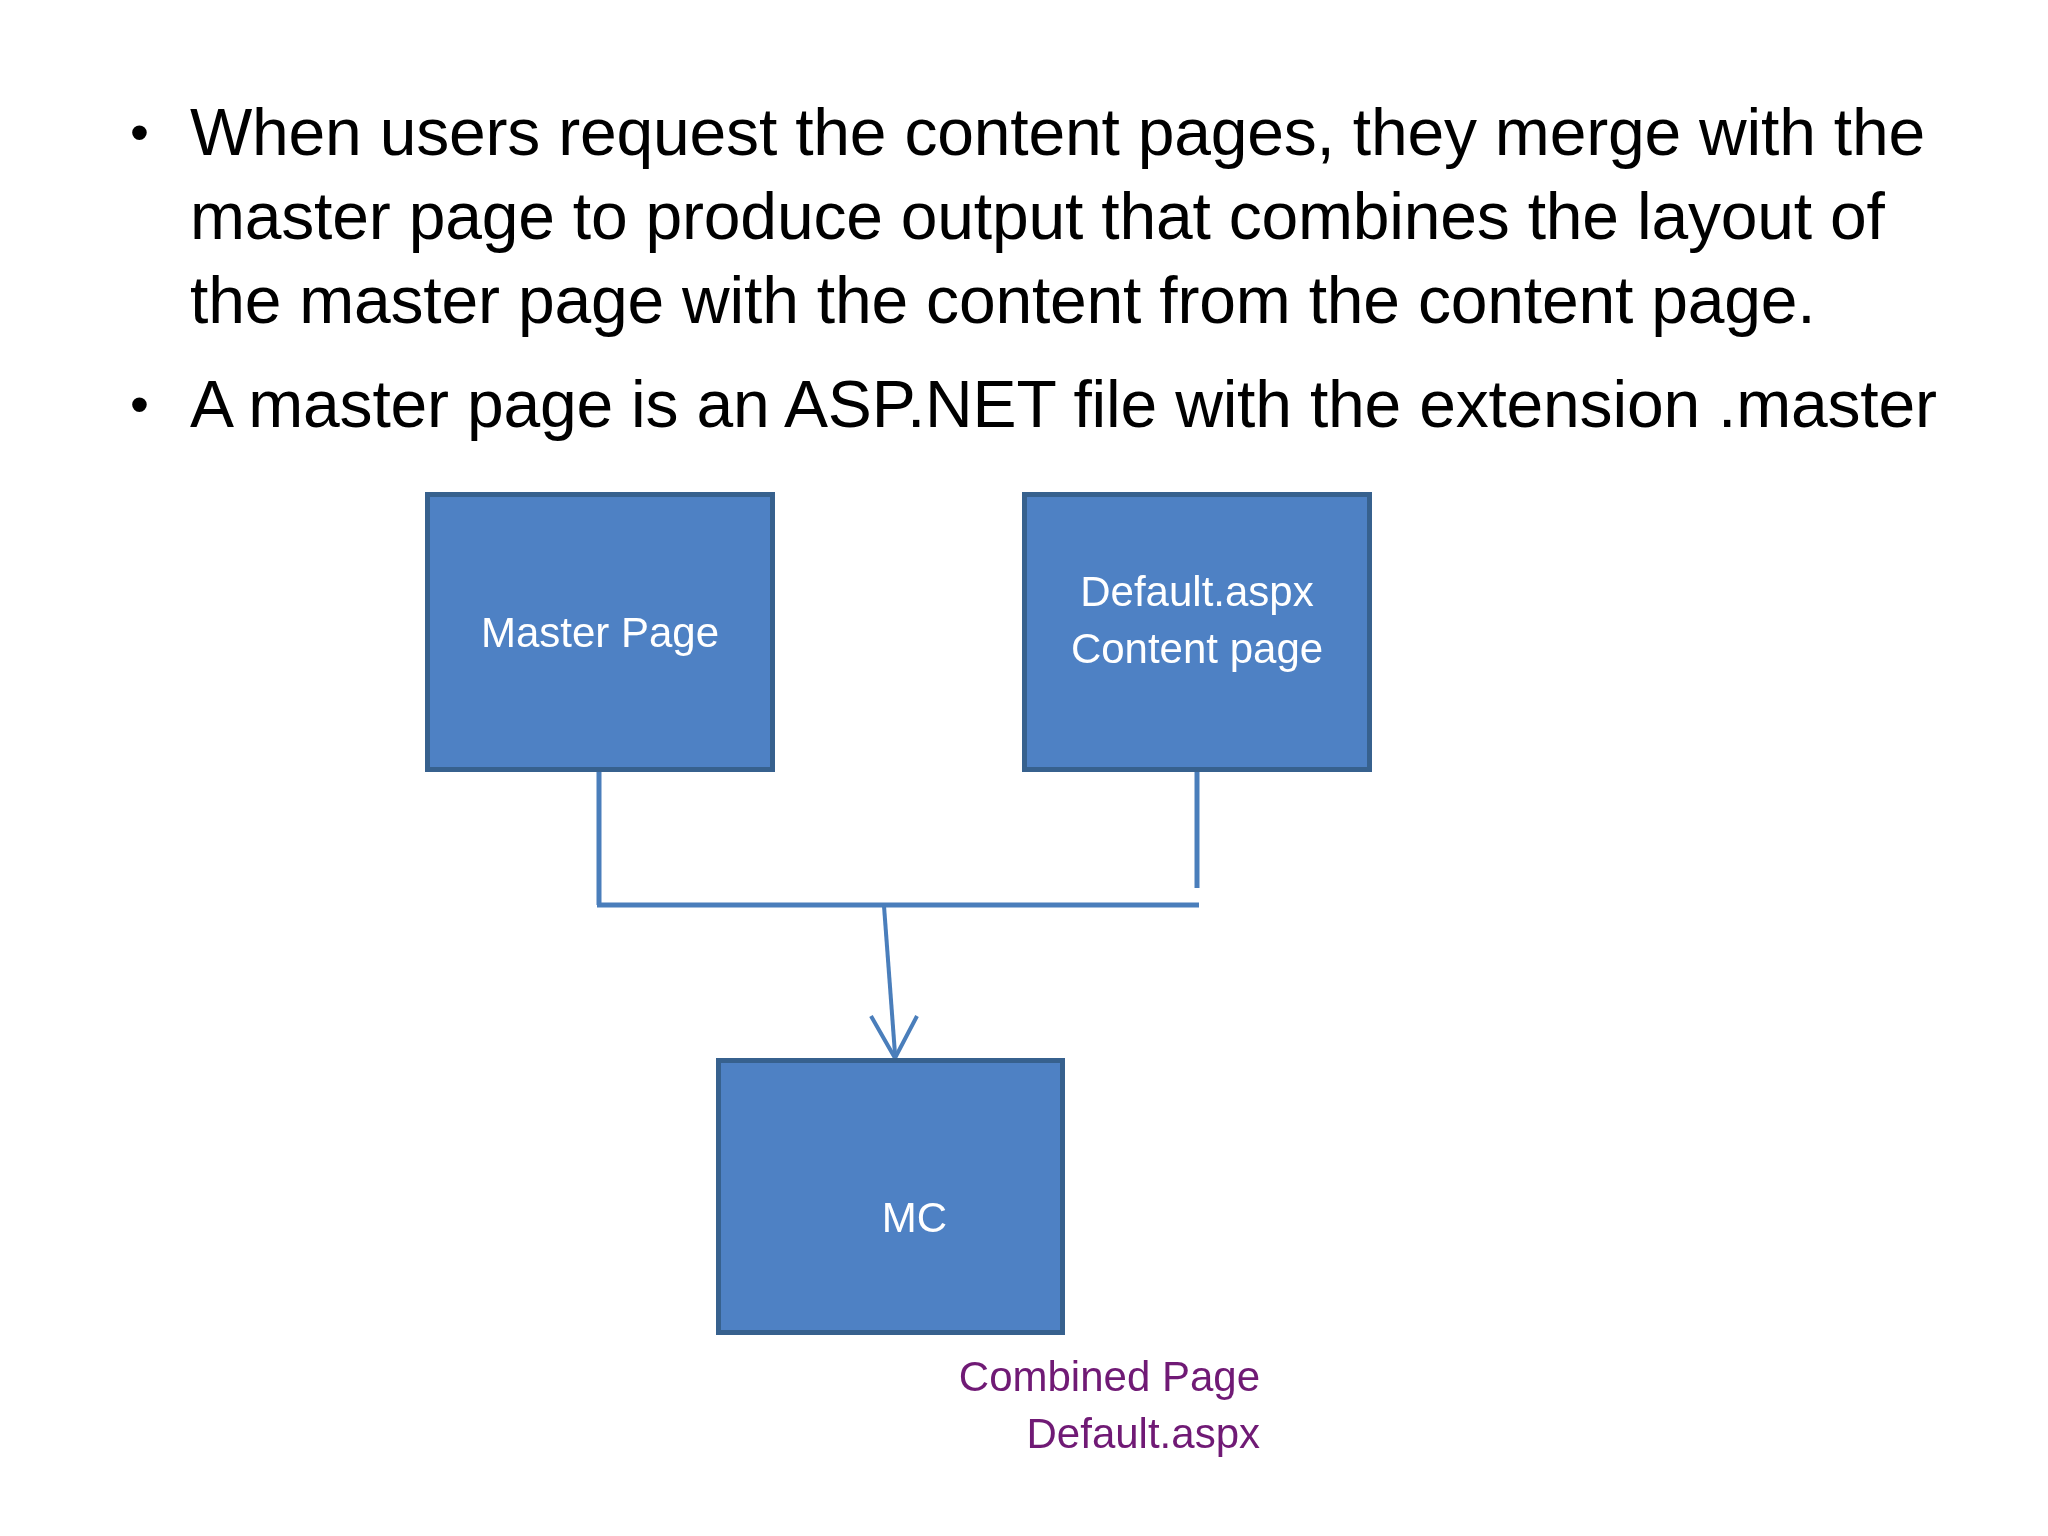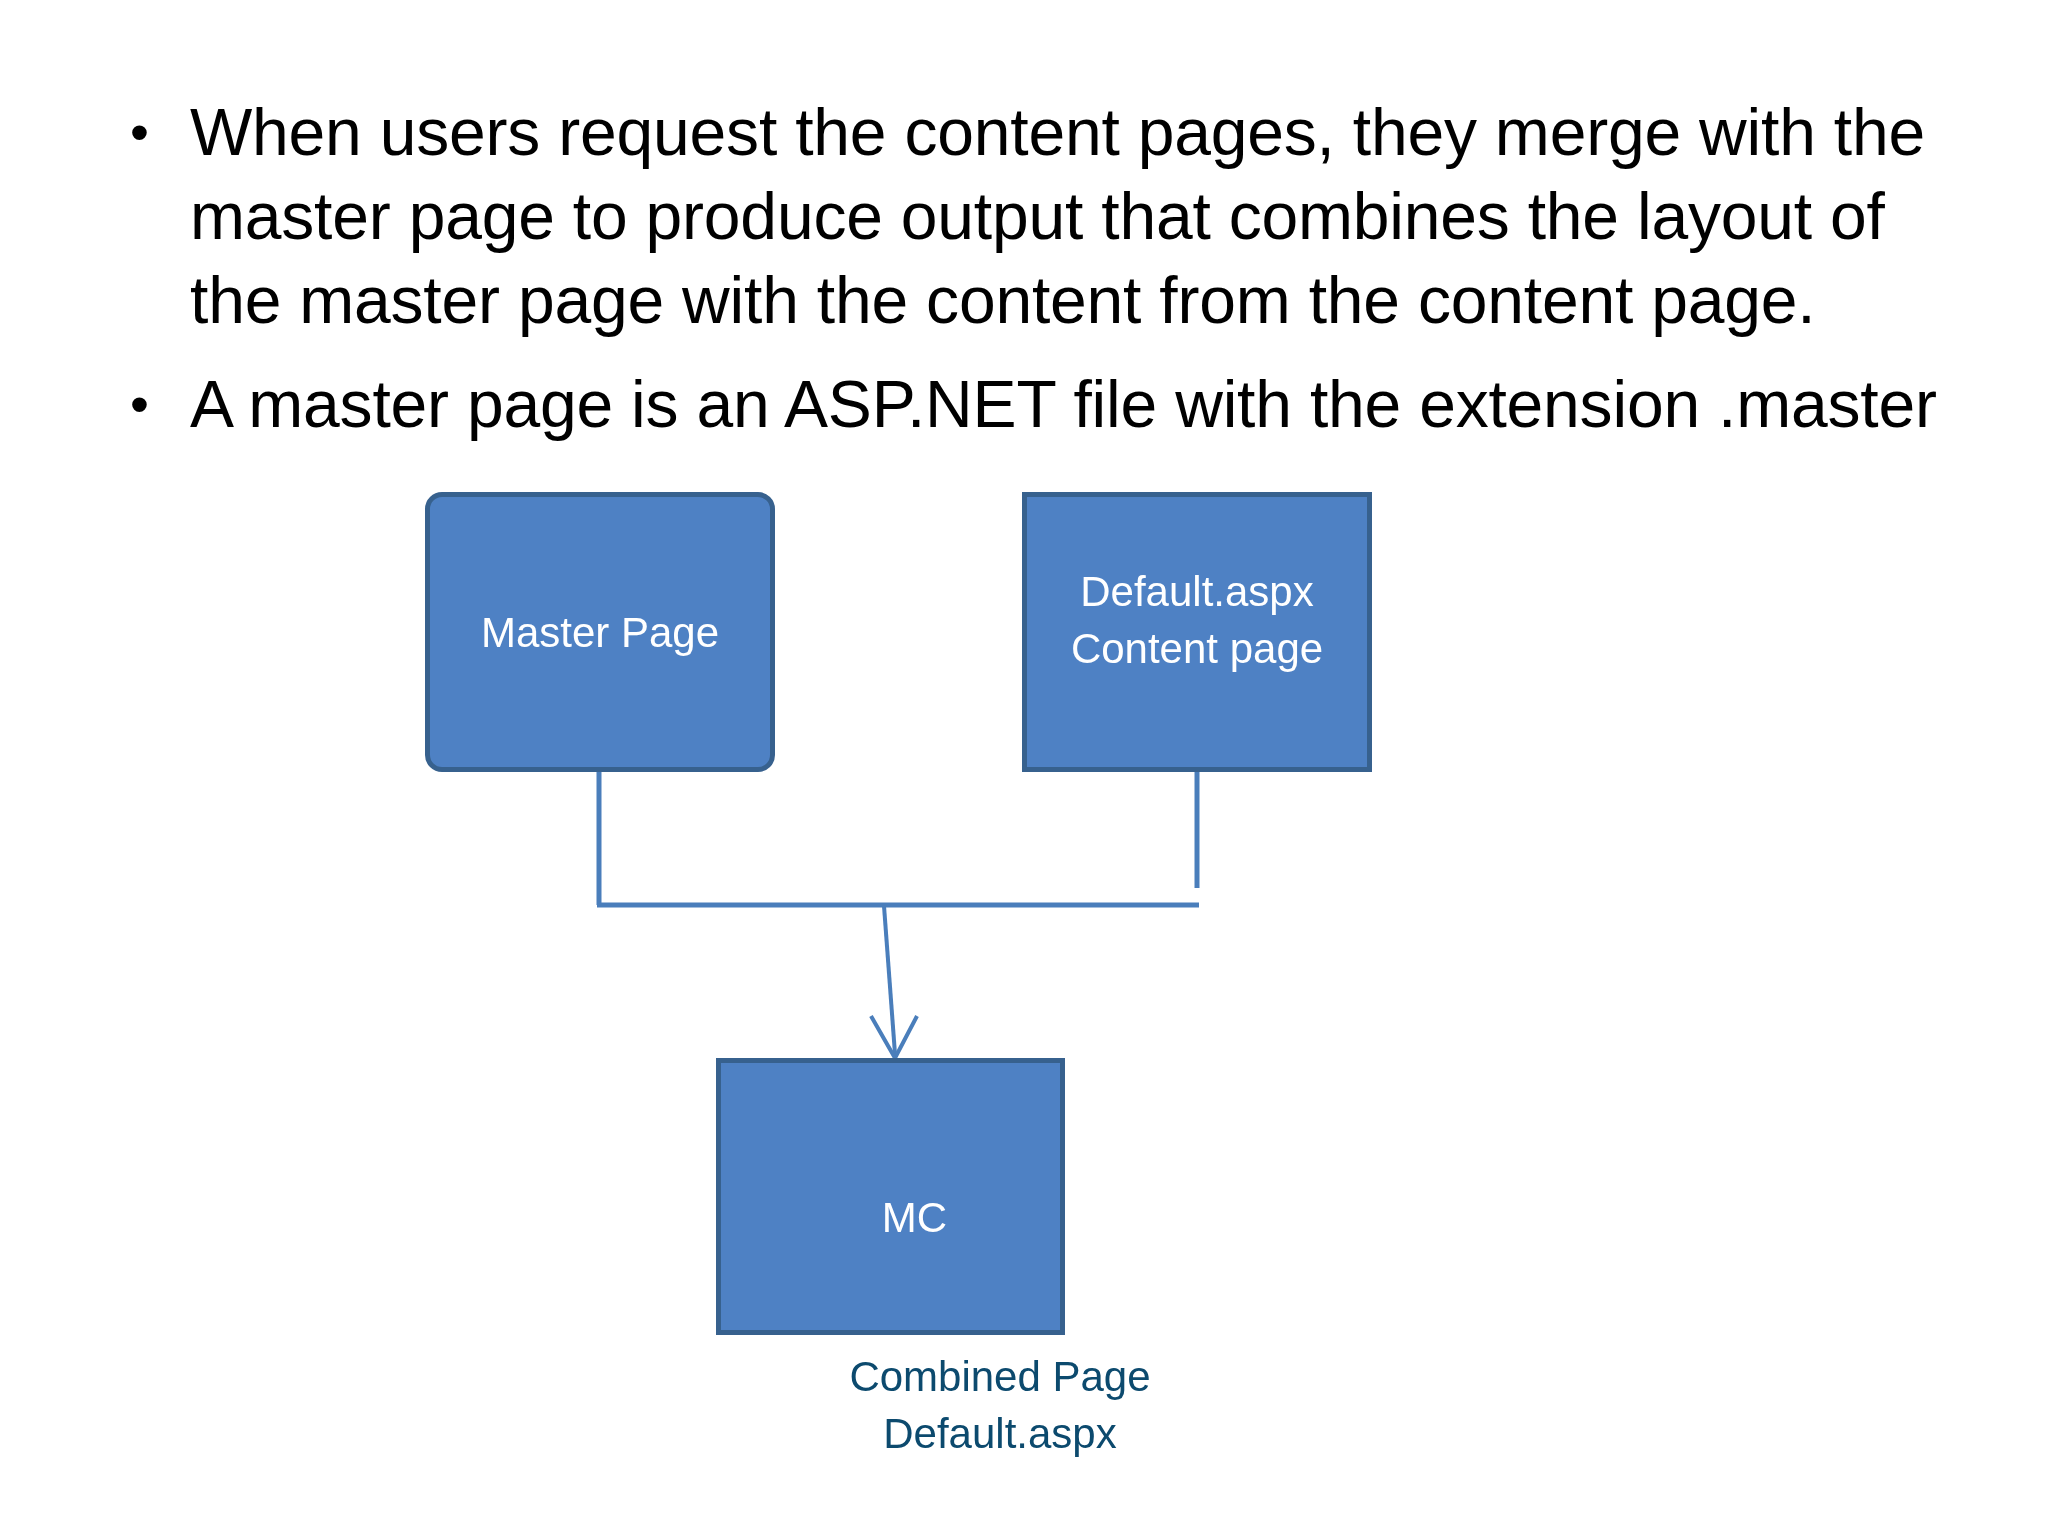--- a/index.html
+++ b/index.html
@@ -84,21 +84,20 @@
     white-space: pre-line;
   }
 
   
   #box-master {
     left: 425px;
     top: 492px;
     width: 350px;
     height: 280px;
     align-items: center;
-    border-radius: 17px;
   }
   
   #box-content {
     left: 1022px;
     top: 492px;
     width: 350px;
     height: 280px;
     align-items: flex-start;
   }
   #box-content .node-label { margin-top: 66px; }
@@ -114,22 +113,22 @@
   #box-combined .node-label { margin-top: 126px; margin-left: 48px; }
 
   
   .caption {
     position: absolute;
     left: 740px;
     top: 1348px;
     width: 520px;
     font-size: 42px;
     line-height: 57px;
-    color: #0c4a6e;
-    text-align: center;
+    color: #701a75;
+    text-align: right;
     white-space: pre-line;
   }
 
   
   #connectors {
     position: absolute;
     left: 0;
     top: 0;
     width: 2048px;
     height: 1536px;

